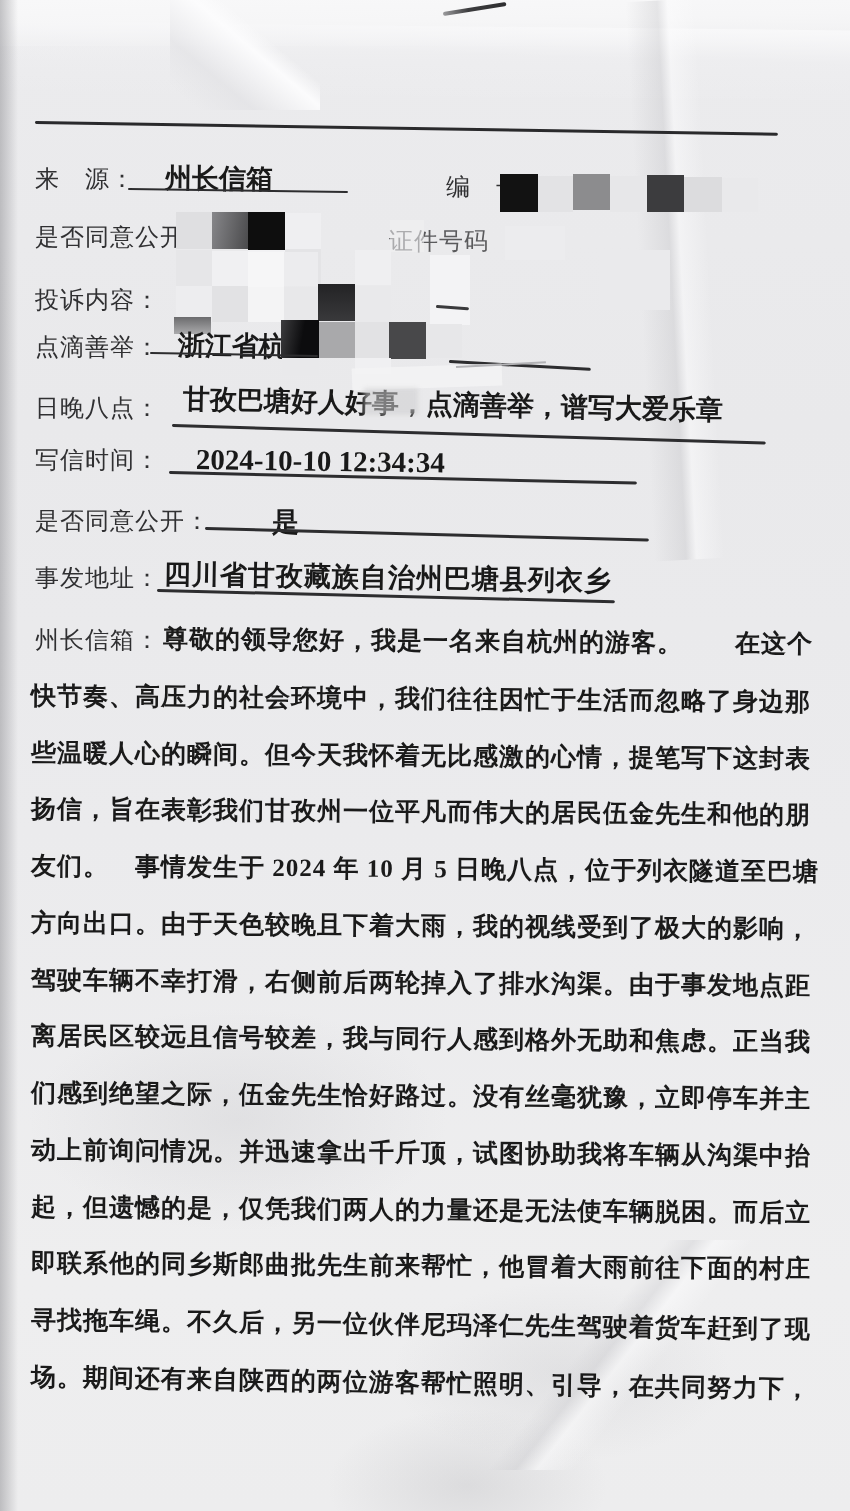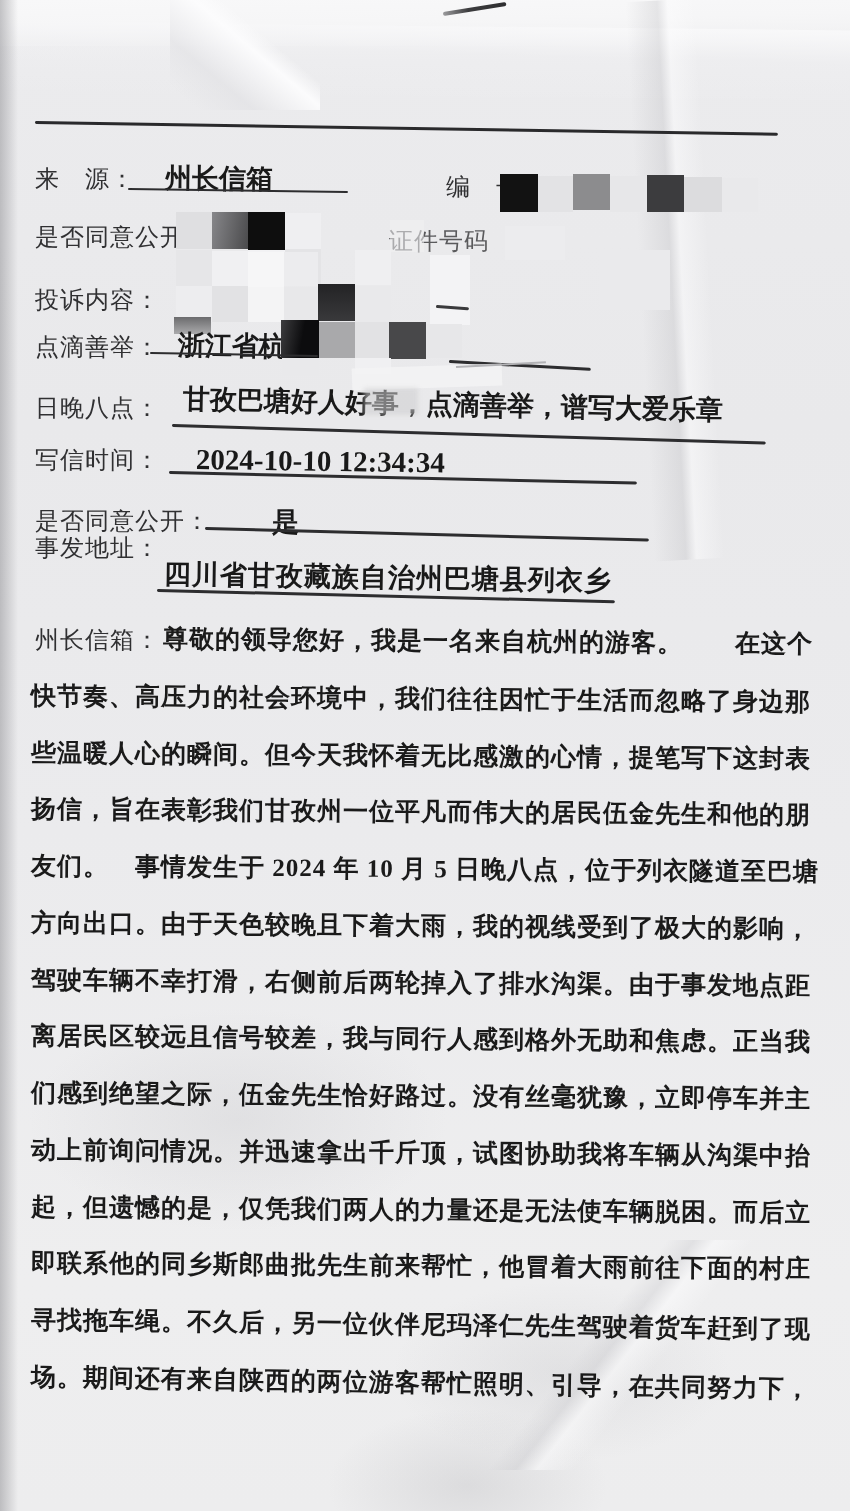--- a/index.html
+++ b/index.html
@@ -116,21 +116,21 @@
   <div class="uline" style="left:172px;top:424px;width:594px;height:2.5px;transform:rotate(1.7deg);"></div>
 
   <span class="lbl" style="left:35px;top:444px;">写信时间：</span>
   <span class="val" style="left:196px;top:443px;font-size:29px;transform:rotate(.8deg);">2024-10-10 12:34:34</span>
   <div class="uline" style="left:169px;top:471px;width:468px;height:2.5px;transform:rotate(1.3deg);"></div>
 
   <span class="lbl" style="left:35px;top:505px;">是否同意公开：</span>
   <span class="val" style="left:272px;top:504px;">是</span>
   <div class="uline" style="left:205px;top:527px;width:444px;height:2.5px;transform:rotate(1.5deg);"></div>
 
-  <span class="lbl" style="left:35px;top:532px;">事发地址：</span>
+  <span class="lbl" style="left:35px;top:562px;">事发地址：</span>
   <span class="val" style="left:164px;top:556px;letter-spacing:1px;transform:rotate(.9deg);">四川省甘孜藏族自治州巴塘县列衣乡</span>
   <div class="uline" style="left:157px;top:589px;width:458px;height:2.5px;transform:rotate(1.4deg);"></div>
 
   <span class="lbl" style="left:35px;top:624px;">州长信箱：</span>
 
   <div>
     <div class="bline" style="left:163px;top:622px;width:680px;">尊敬的领导您好，我是一名来自杭州的游客。　　在这个</div>
     <div class="bline" style="top:679px;">快节奏、高压力的社会环境中，我们往往因忙于生活而忽略了身边那</div>
     <div class="bline" style="top:736px;">些温暖人心的瞬间。但今天我怀着无比感激的心情，提笔写下这封表</div>
     <div class="bline" style="top:792px;">扬信，旨在表彰我们甘孜州一位平凡而伟大的居民伍金先生和他的朋</div>

